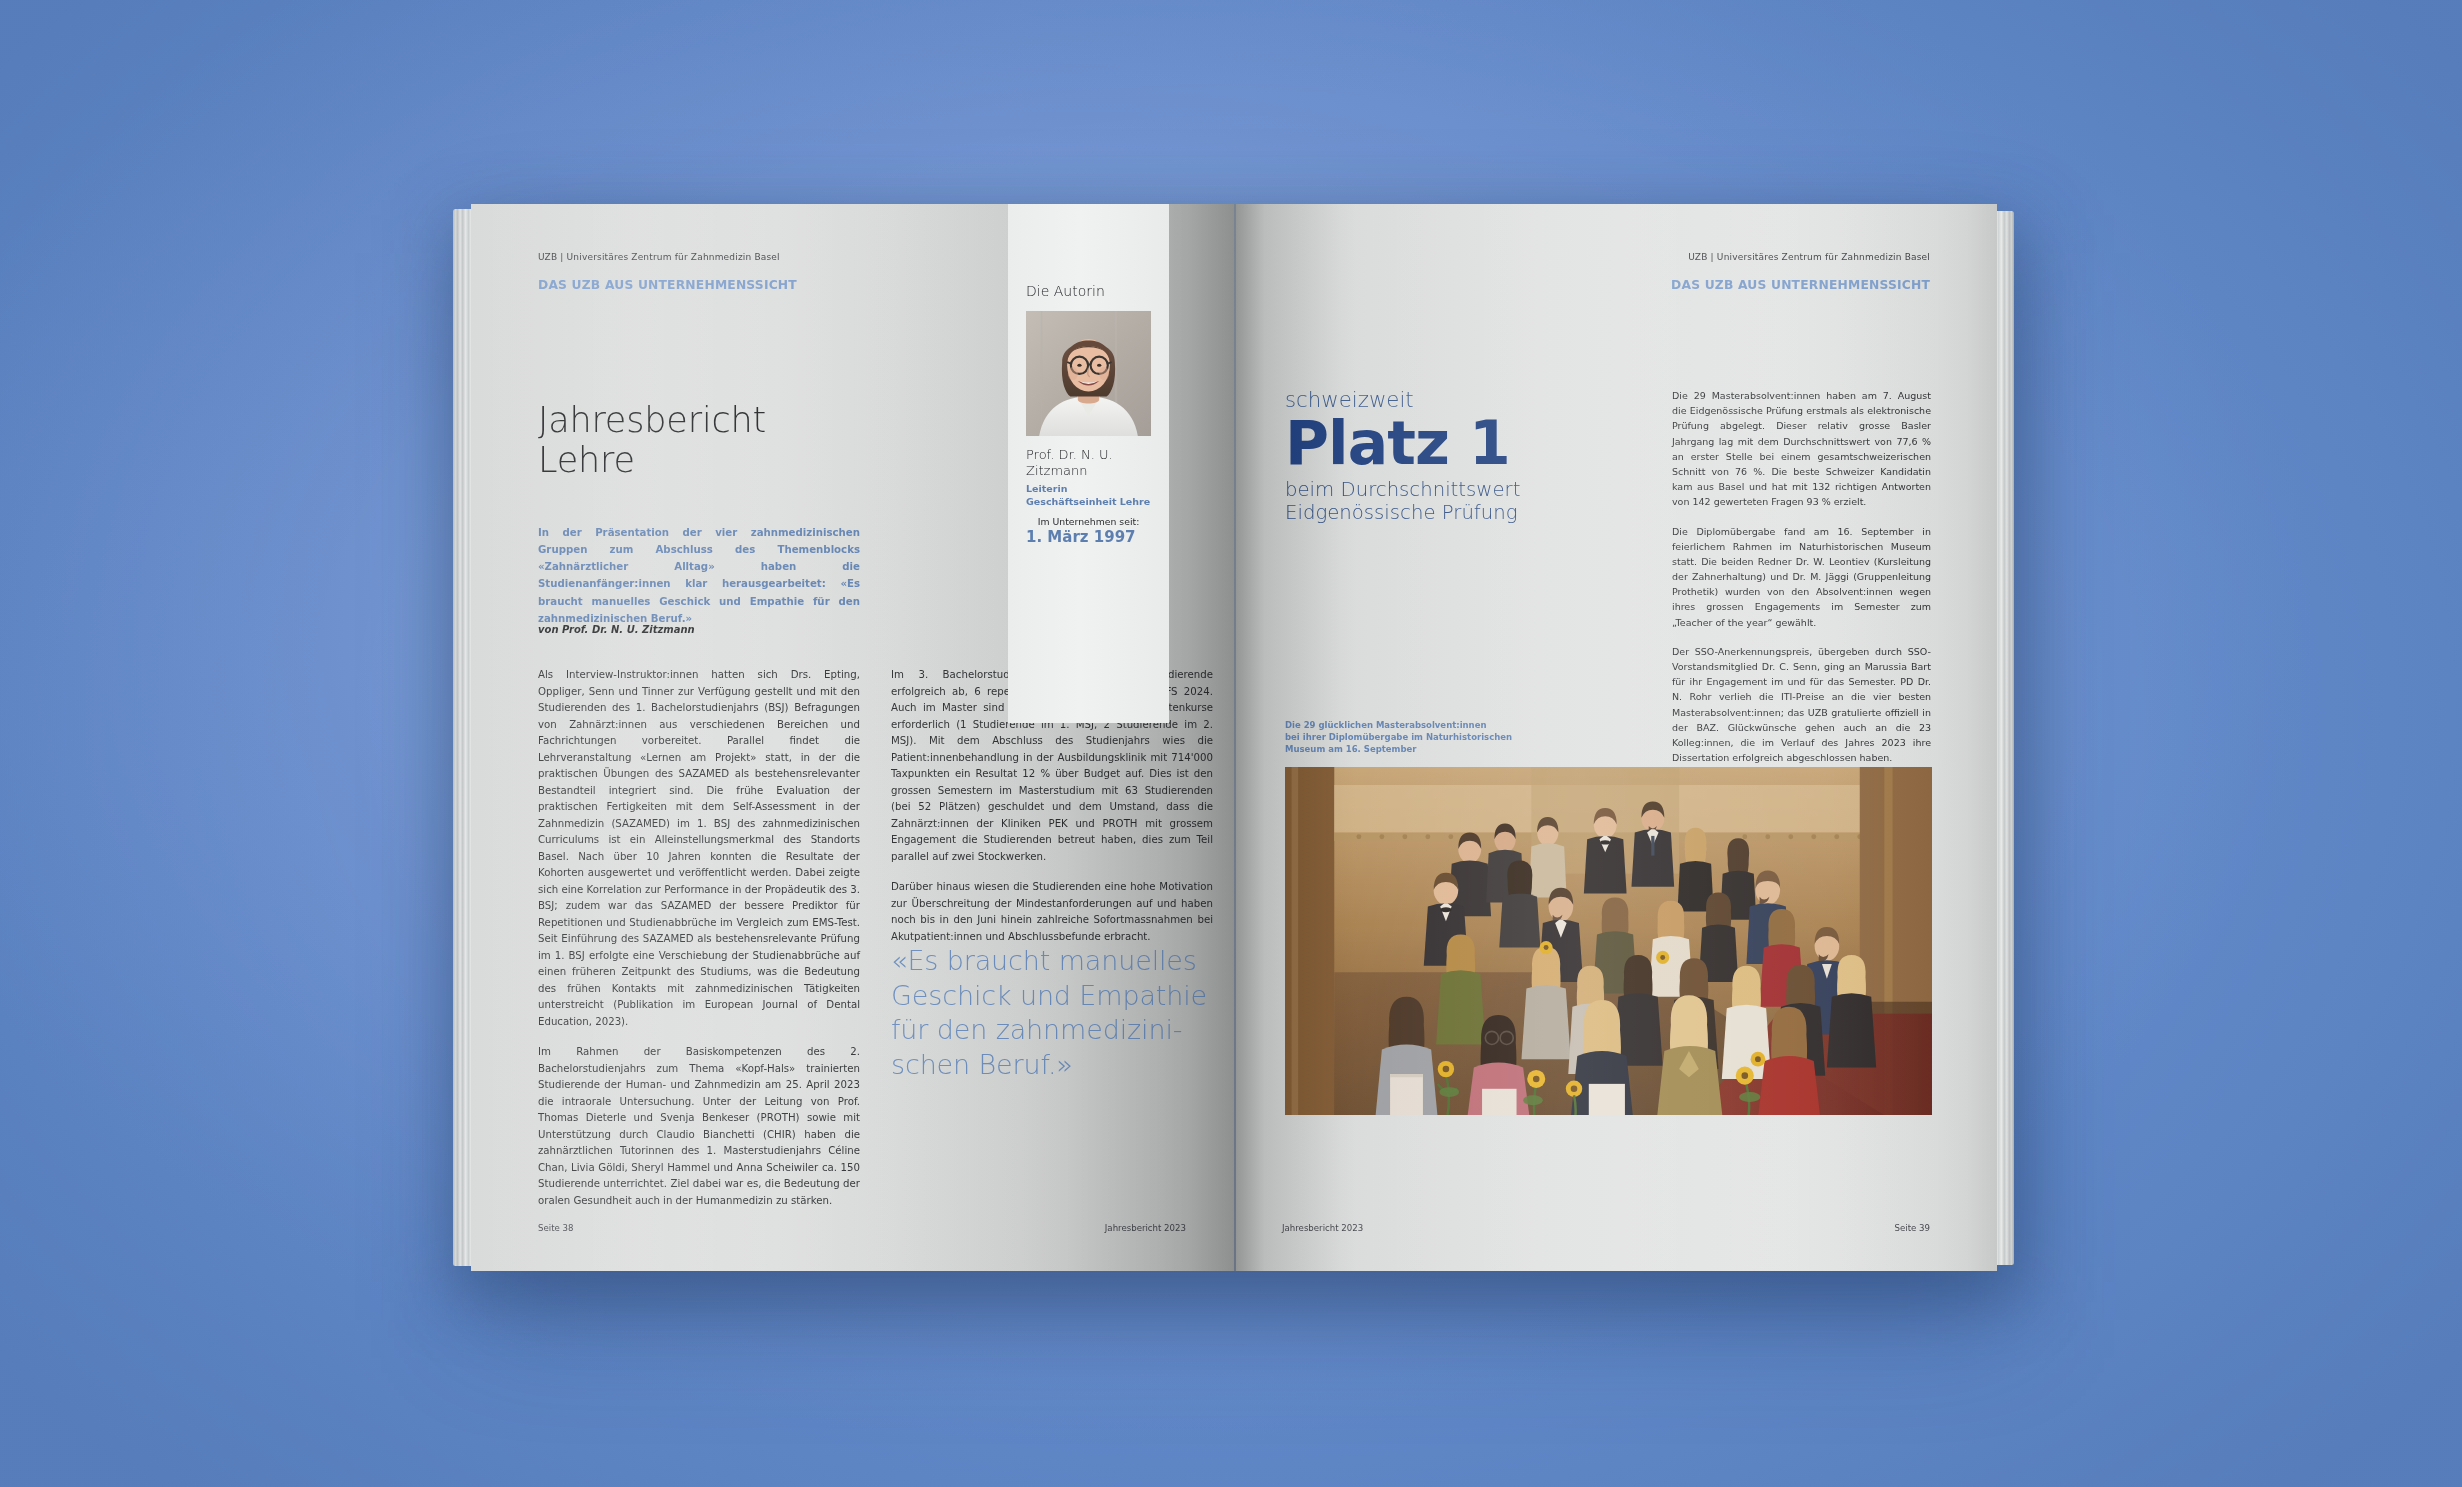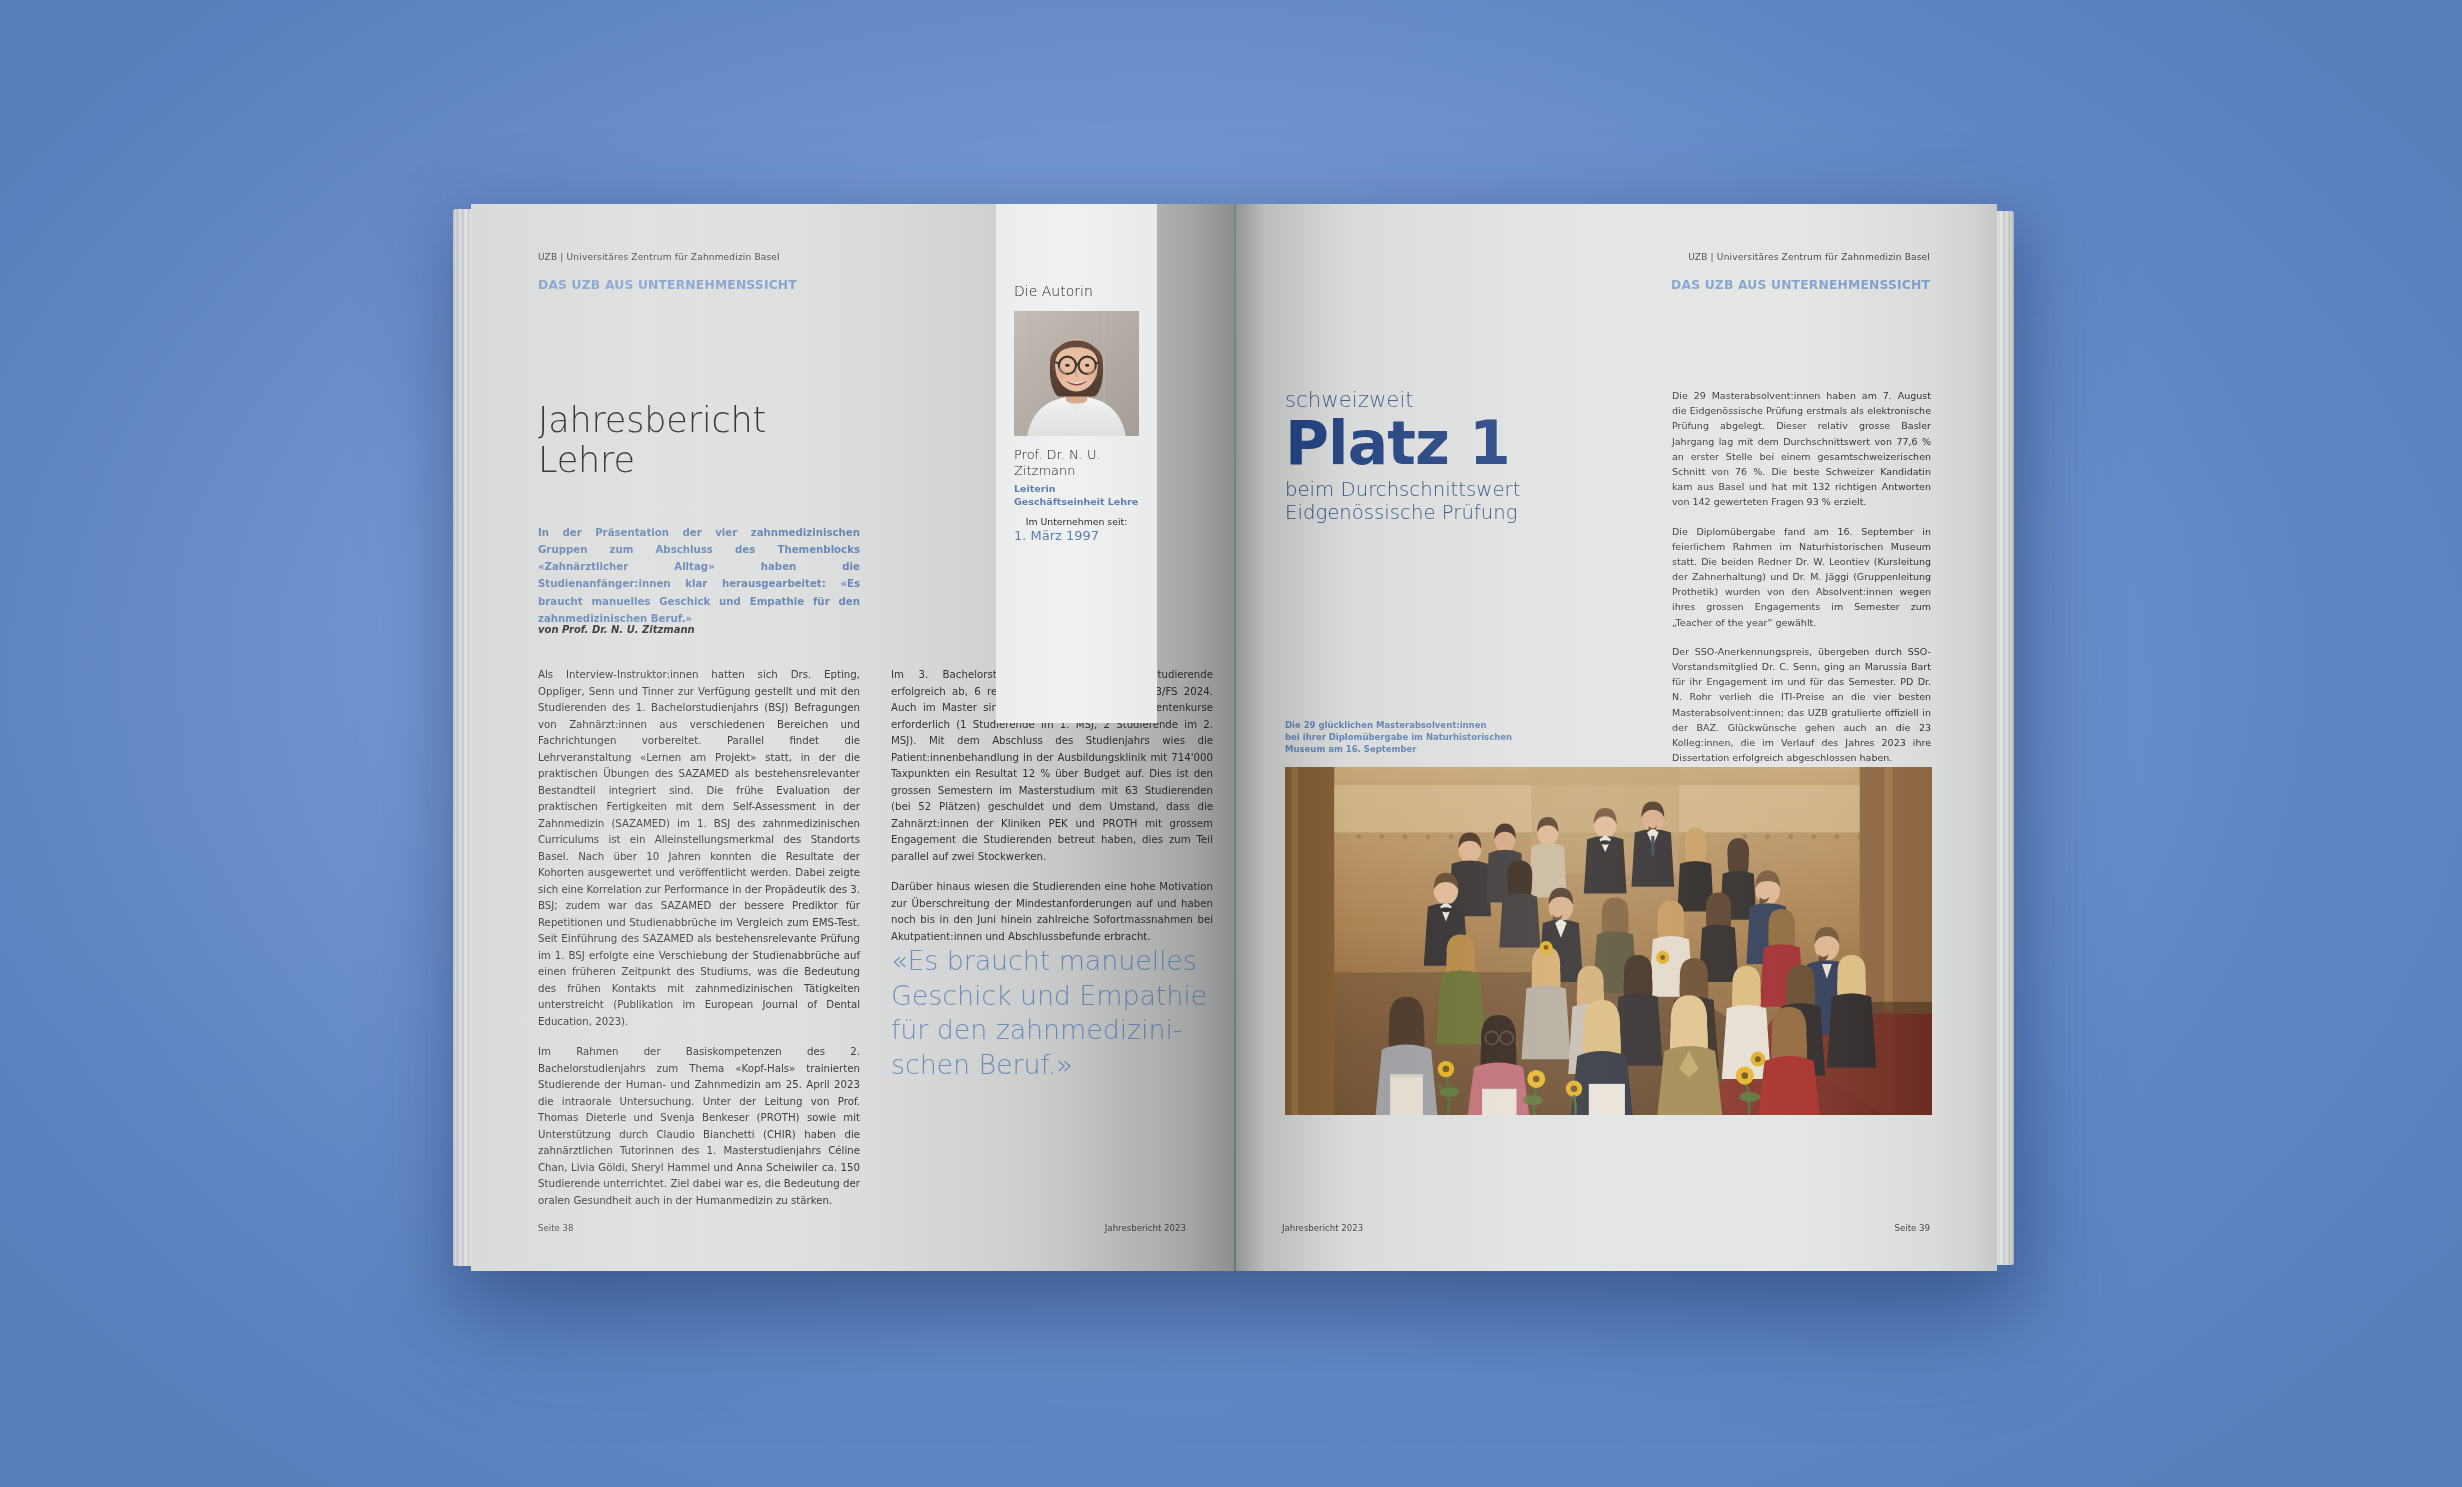--- a/index.html
+++ b/index.html
@@ -223,21 +223,21 @@
     font-size: 27px;
     line-height: 1.28;
     font-weight: 300;
     color: #6b8dbd;
     letter-spacing: -0.005em;
   }
 
   
   .author-box {
     position: absolute;
-    left: 525px;
+    left: 537px;
     top: 0;
     width: 161px;
     height: 519px;
     background: linear-gradient(to right, #ebecec 0%, #f0f1f1 45%, #e9eaea 100%);
     z-index: 6;
   }
   .author-box-inner { padding: 79px 18px 0 18px; }
   .author-title {
     font-size: 14px;
     font-weight: 300;
@@ -266,22 +266,22 @@
     color: #5d7fb0;
     margin-bottom: 7.4px;
   }
   .author-since-label {
     font-size: 9.3px;
     color: #2b2d2f;
     line-height: 1.3;
     text-align: center;
   }
   .author-since-value {
-    font-size: 13px;
-    font-weight: normal;
+    font-size: 15px;
+    font-weight: bold;
     color: #5d7fb0;
     line-height: 1.3;
   }
 
   
   .rp-header {
     position: absolute;
     right: 67px;
     top: 48px;
     width: 575px;

